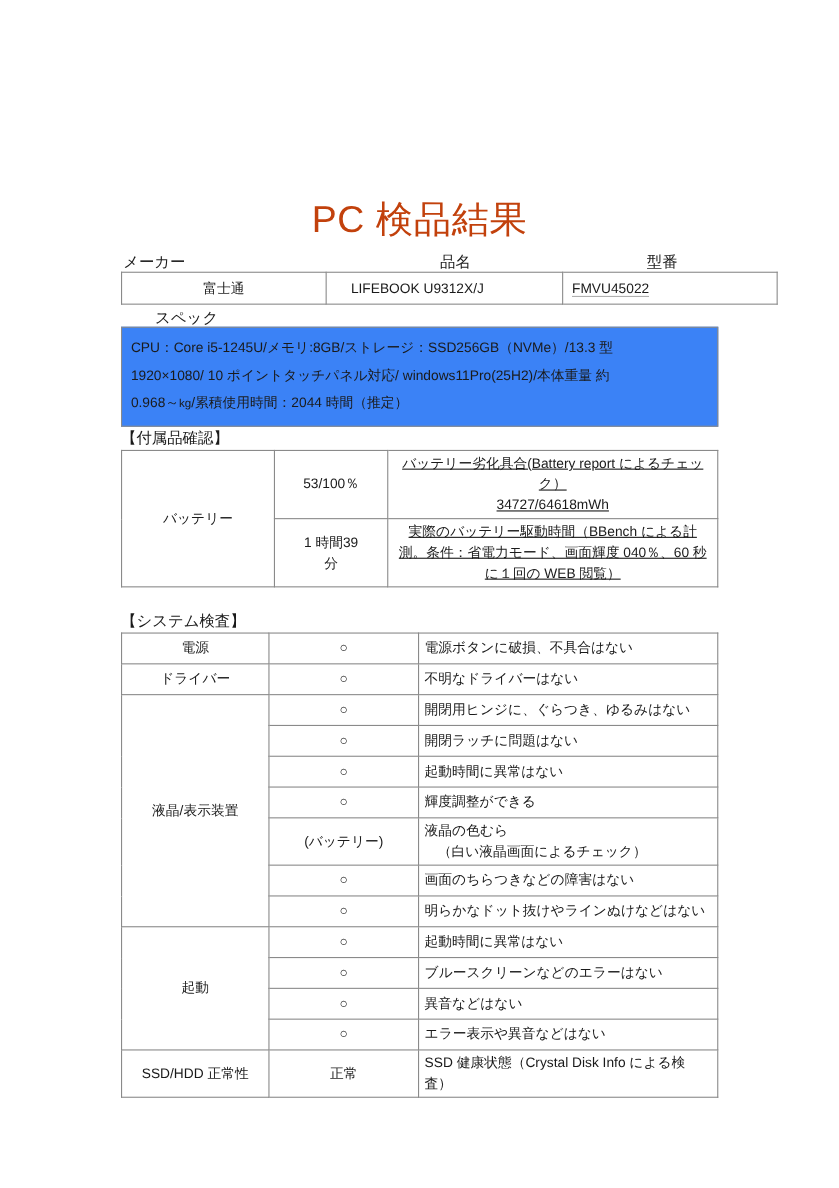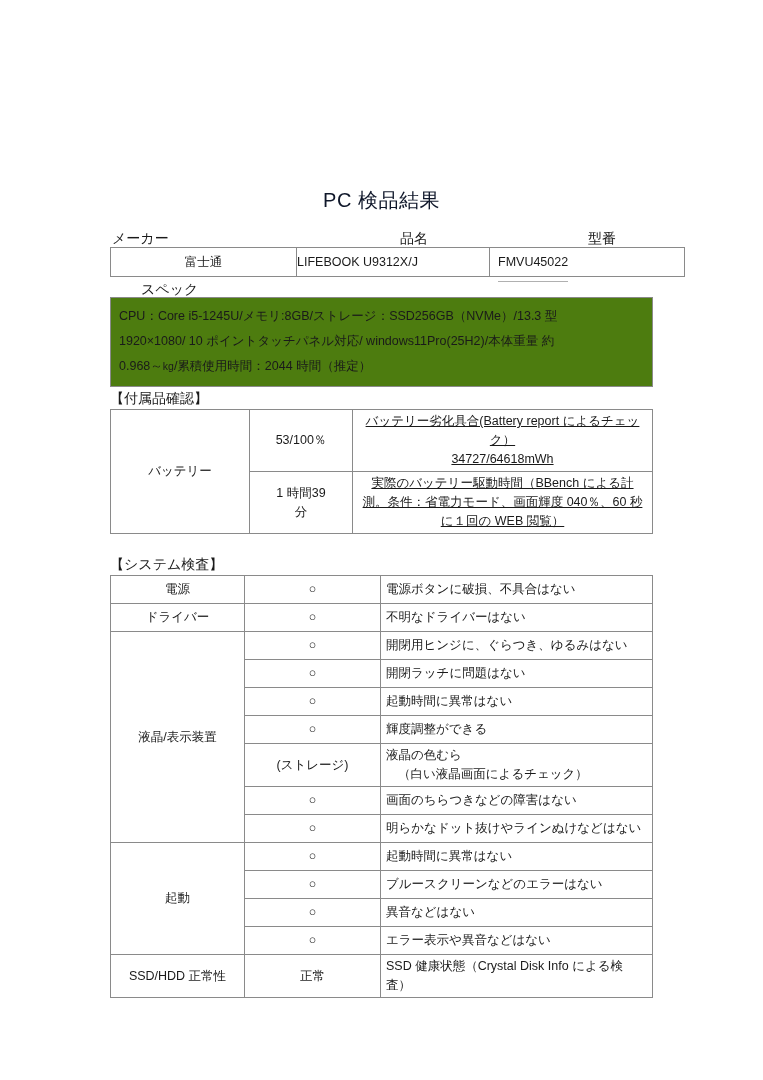--- a/index.html
+++ b/index.html
@@ -29,24 +29,24 @@
     width: 543px;
   }
 
   
   .doc-title {
     position: absolute;
     left: 0;
     top: 183px;
     width: 543px;
     text-align: center;
-    font-size: 20px;
+    font-size: 34px;
     line-height: 34px;
     letter-spacing: 0.5px;
-    color: #0f172a;
+    color: #c2410c;
     white-space: nowrap;
   }
 
   
   .caption {
     position: absolute;
     font-size: 14px;
     line-height: 16px;
     color: #1a1a1a;
     white-space: nowrap;
@@ -66,25 +66,25 @@
     padding: 2px 5px;
     vertical-align: middle;
     line-height: 19px;
     margin-left: 33px;
   }
 
   
   #info-table { left: 0; top: 247px; width: 543px; }
   #info-table td { height: 24px; }
   #info-table td.c-maker { width: 175px; text-align: center; }
-  #info-table td.c-product { width: 187px; text-align: left; padding-left: 0; }
+  #info-table td.c-product { width: 187px; text-align: left; padding-left: 22px; }
   #info-table td.c-model { width: 181px; text-align: left; padding-left: 8px; }
   .spellunder {
     border-bottom: 1px solid #b0b0b0;
-    padding-bottom: 12px;
+    padding-bottom: 0px;
   }
 
   
   #cap-maker   { left: 2px;   top: 230px; }
   #cap-product { left: 290px; top: 230px; }
   #cap-model   { left: 478px; top: 230px; }
   #cap-spec    { left: 2px;   top: 281px; margin-left: 29px; }
   #cap-acc     { left: 0px;   top: 390px; }
   #cap-sys     { left: 0px;   top: 556px; }
 
@@ -93,21 +93,21 @@
     position: absolute;
     left: 0;
     top: 297px;
     width: 543px;
     box-sizing: border-box;
     border: 1px solid #8a8a8a;
     padding: 6px 8px 7px 8px;
     font-size: 12.5px;
     line-height: 25px;
     color: #1a1a1a;
-    background: #4d7c0f;
+    background: #3b82f6;
   }
   #spec-box .sm { font-size: 10.5px; }
 
   
   #battery-table { left: 0; top: 409px; width: 543px; }
   #battery-table td.c-label { width: 128px; text-align: center; }
   #battery-table td.c-value { width: 92px; text-align: center; }
   #battery-table td.c-note  { text-align: center; text-decoration: underline; }
 
   
@@ -202,21 +202,21 @@
     </tr>
     <tr>
       <td class="c-res"><span class="circ">○</span></td>
       <td class="c-desc">起動時間に異常はない</td>
     </tr>
     <tr>
       <td class="c-res"><span class="circ">○</span></td>
       <td class="c-desc">輝度調整ができる</td>
     </tr>
     <tr>
-      <td class="c-res tall">(ストレージ)</td>
+      <td class="c-res tall">(バッテリー)</td>
       <td class="c-desc tall">
         <div>液晶の色むら</div>
         <div class="indent">（白い液晶画面によるチェック）</div>
       </td>
     </tr>
     <tr>
       <td class="c-res"><span class="circ">○</span></td>
       <td class="c-desc">画面のちらつきなどの障害はない</td>
     </tr>
     <tr>

